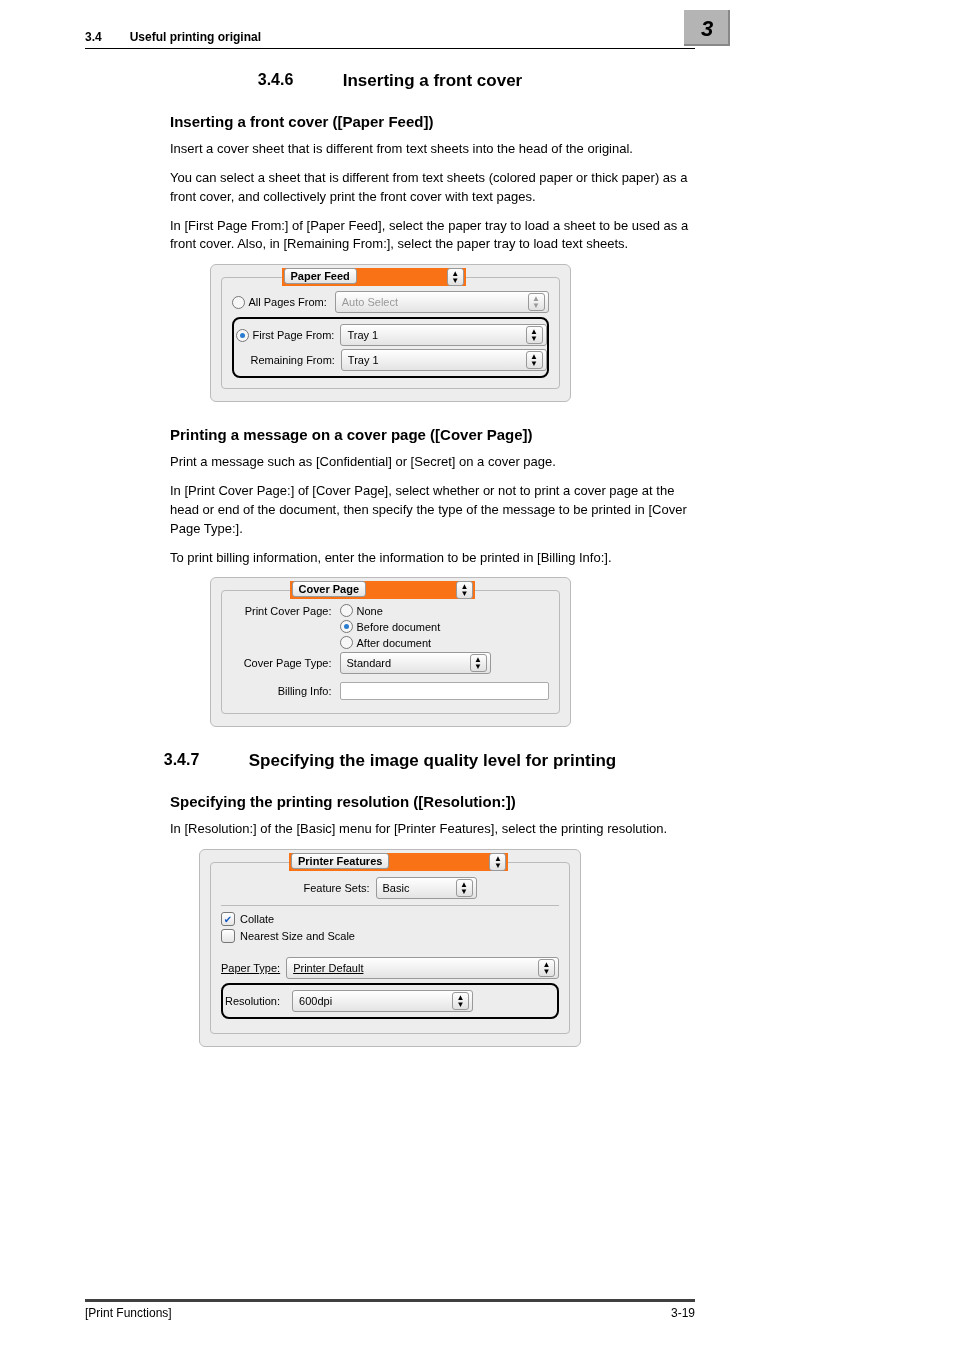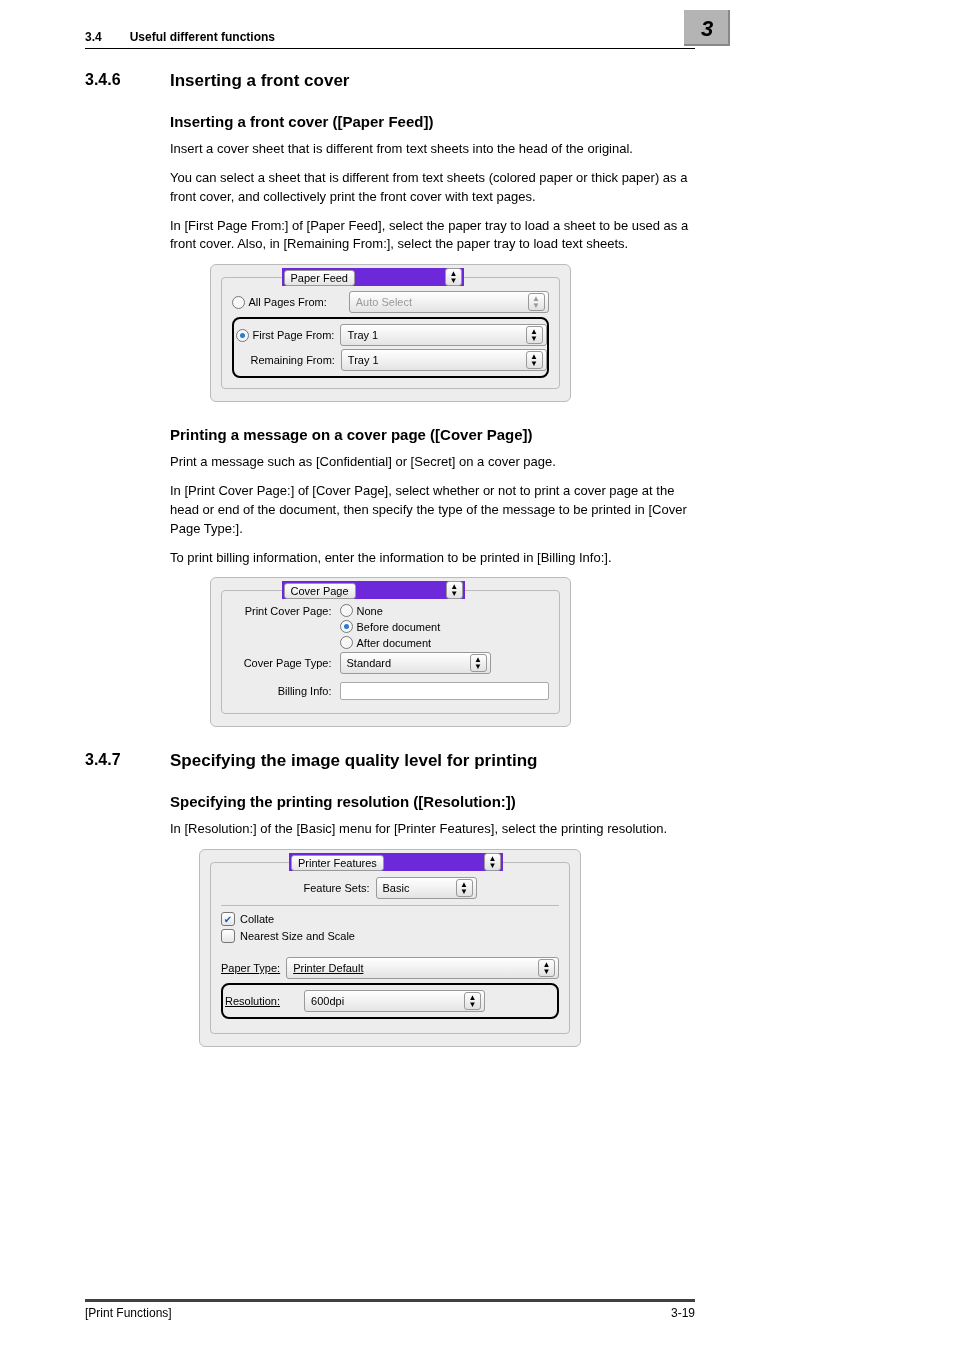--- a/index.html
+++ b/index.html
@@ -44,20 +44,21 @@
   font-size: 22px;
   font-weight: 900;
   font-style: italic;
   color: #000;
   line-height: 38px;
   box-shadow: inset -2px -2px 0 #888;
 }
 .section-row {
   display: flex;
   margin-top: 8px;
+  justify-content: center;
 }
 .sec-no {
   width: 85px;
   font-weight: bold;
   font-size: 16px;
 }
 .sec-title {
   font-weight: bold;
   font-size: 17px;
 }
@@ -87,24 +88,25 @@
 .panel-360 { width: 360px; }
 .fieldset {
   position: relative;
   border: 1px solid #bbb;
   border-radius: 4px;
   padding: 10px 10px 10px 10px;
 }
 .legend {
   position: absolute;
   top: -10px;
-  background: #6d28d9;
-  display: flex;
-  align-items: flex-end;
+  background: #f97316;
+  display: flex;
+  align-items: flex-start;
   padding: 0 2px;
+  font-weight: bold;
 }
 .legend-box {
   display: inline-block;
   border: 1px solid #999;
   background: linear-gradient(#fff,#e4e4e4);
   border-radius: 3px;
   padding: 1px 6px;
   font-size: 11px;
 }
 .updn {
@@ -177,21 +179,21 @@
 }
 </style>
 </head>
 <body>
 
 <div class="page">
 
   <div class="header-line">
     <div class="header-left">
       <span>3.4</span>
-      <span>Useful different functions</span>
+      <span>Useful printing original</span>
     </div>
   </div>
   <div class="header-badge">3</div>
 
   <div class="section-row">
     <div class="sec-no">3.4.6</div>
     <div class="sec-title">Inserting a front cover</div>
   </div>
 
   <div class="indent">
@@ -207,21 +209,21 @@
         <span class="legend-box">
           <span>Paper Feed</span>
         </span>
         <span style="width:90px;"></span>
         <span class="updn"></span>
       </div>
 
       <div class="row">
         <span class="radio"></span>
         <span style="font-weight:normal;">All Pages From:</span>
-        <div class="select disabled" style="margin-left:22px;">
+        <div class="select disabled" style="margin-left:8px;">
           <span>Auto Select</span>
           <span class="updn"></span>
         </div>
       </div>
 
       <div class="red-rounded" style="margin-top:4px;">
         <div class="row">
           <span class="radio on"></span>
           <span>First Page From:</span>
           <div class="select" style="margin-left:6px;">
@@ -243,21 +245,21 @@
 
   <div class="indent">
     <div class="subhead">Printing a message on a cover page ([Cover Page])</div>
     <div class="body-text">Print a message such as [Confidential] or [Secret] on a cover page.</div>
     <div class="body-text">In [Print Cover Page:] of [Cover Page], select whether or not to print a cover page at the head or end of the document, then specify the type of the message to be printed in [Cover Page Type:].</div>
     <div class="body-text">To print billing information, enter the information to be printed in [Billing Info:].</div>
   </div>
 
   <div class="fig panel panel-339b">
     <div class="fieldset">
-      <div class="legend" style="left:60px;">
+      <div class="legend" style="left:68px;">
         <span class="legend-box">
           <span>Cover Page</span>
         </span>
         <span style="width:90px;"></span>
         <span class="updn"></span>
       </div>
 
       <div class="row">
         <div class="row-label">Print Cover Page:</div>
         <span class="radio"></span>
@@ -328,21 +330,21 @@
       <div class="row" style="margin-top:14px;">
         <span style="text-decoration:underline; margin-right:6px;">Paper Type:</span>
         <div class="select">
           <span style="text-decoration:underline;">Printer Default</span>
           <span class="updn"></span>
         </div>
       </div>
 
       <div class="red-rounded" style="margin-top:4px;">
         <div class="row">
-          <span style="margin-right:24px;text-decoration:underline;">Resolution:</span>
+          <span style="margin-right:12px;">Resolution:</span>
           <div class="select" style="max-width:170px;">
             <span>600dpi</span>
             <span class="updn"></span>
           </div>
         </div>
       </div>
     </div>
   </div>
 
   <div class="footer">

